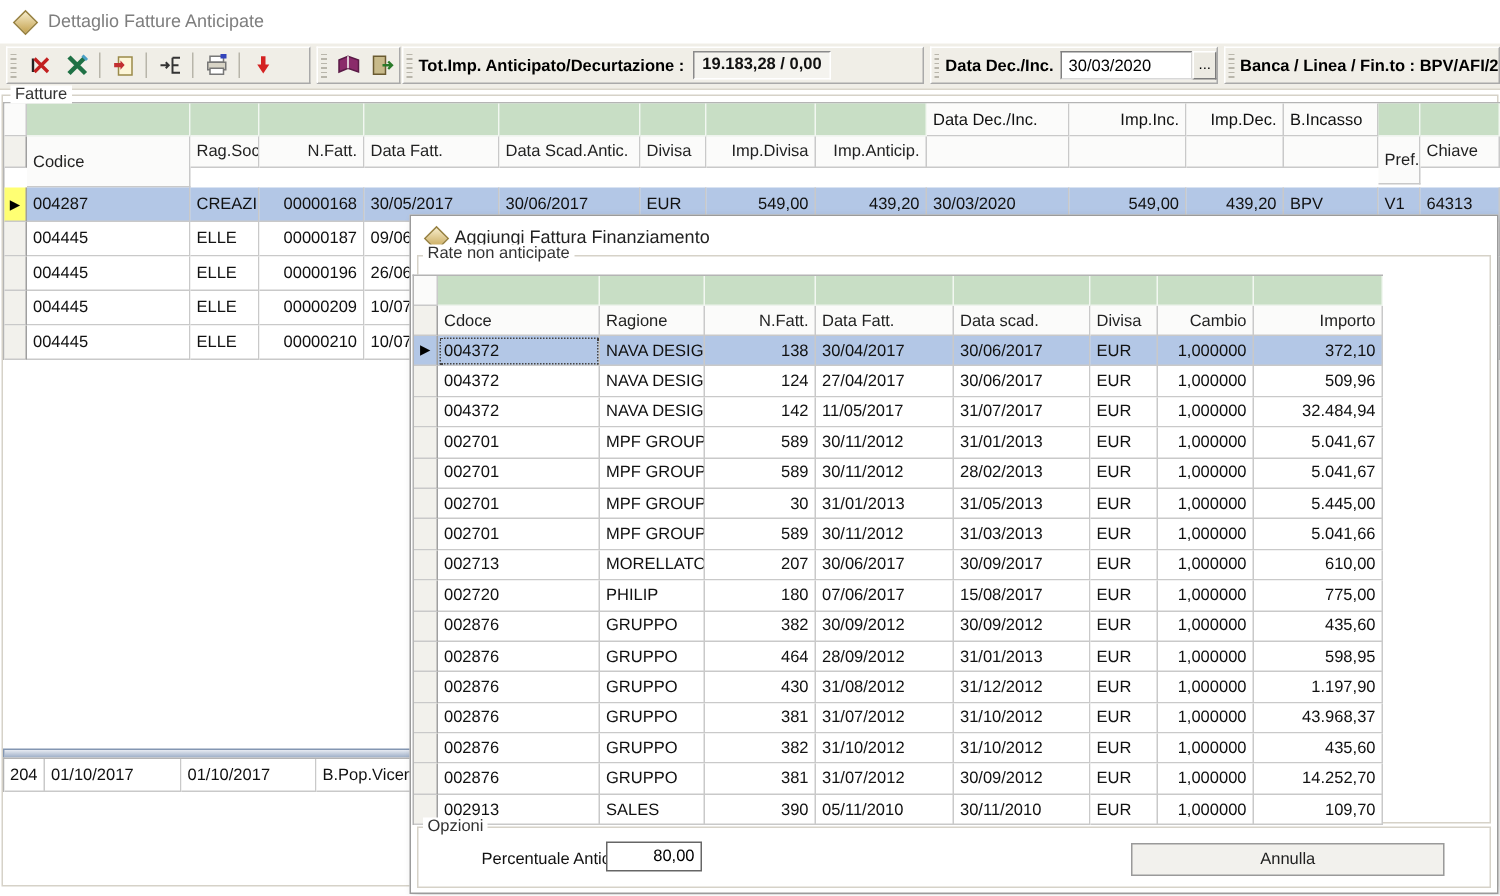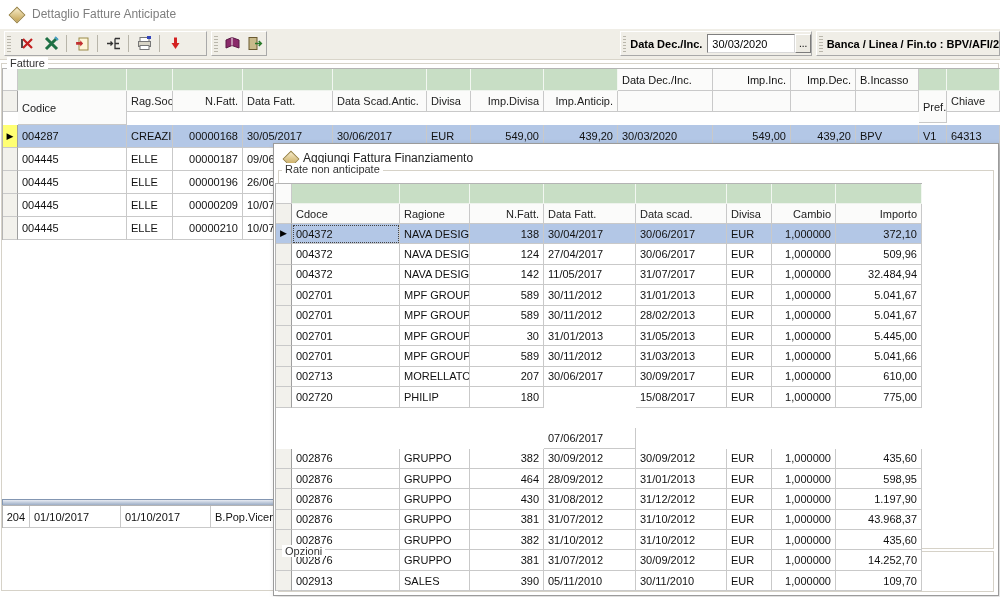--- a/index.html
+++ b/index.html
@@ -130,20 +130,25 @@
         </svg>
       </button>
       <button class="tbtn">
         <svg width="17" height="17" viewBox="0 0 17 17">
           <rect x="3" y="2.5" width="8" height="12" fill="#c8ba8a" stroke="#6a5a30"></rect>
           <path d="M9 8.5 L15 8.5 M12.8 6 L15.3 8.5 L12.8 11" stroke="#2a7a2a" stroke-width="1.6" fill="none"></path>
         </svg>
       </button>
     </div>
 
+    <div class="panel" style="left:268px;width:348px;">
+      <span class="grip"></span>
+      <span class="blabel">Tot.Imp. Anticipato/Decurtazione :</span>
+      <span class="inset-val">19.183,28 / 0,00</span>
+    </div>
 
     <div class="panel" style="left:620px;width:192px;">
       <span class="grip"></span>
       <span class="blabel">Data Dec./Inc.</span>
       <input class="tb-input" style="width: 88px; margin-left: 5px;" value="30/03/2020">
       <button class="dots-btn">...</button>
     </div>
 
     <div class="panel" style="left:816px;width:184px;">
       <span class="grip"></span>
@@ -406,21 +411,21 @@
           <div class="cell" style="width: 91px; height: 20.4px;">30/09/2017</div>
           <div class="cell" style="width: 45px; height: 20.4px;">EUR</div>
           <div class="cell al-r" style="width: 64px; height: 20.4px;">1,000000</div>
           <div class="cell al-r" style="width: 86px; height: 20.4px;">610,00</div>
         </div>
         <div class="g-row">
           <div class="cell sel-cell" style="width: 16px; height: 20.4px;"></div>
           <div class="cell" style="width: 108px; height: 20.4px;">002720</div>
           <div class="cell" style="width: 70px; height: 20.4px;">PHILIP</div>
           <div class="cell al-r" style="width: 74px; height: 20.4px;">180</div>
-          <div class="cell" style="width: 92px; height: 20.4px; margin-top: 41px;">07/06/2017</div>
+          <div class="cell" style="width: 92px; height: 20.4px;">07/06/2017</div>
           <div class="cell" style="width: 91px; height: 20.4px;">15/08/2017</div>
           <div class="cell" style="width: 45px; height: 20.4px;">EUR</div>
           <div class="cell al-r" style="width: 64px; height: 20.4px;">1,000000</div>
           <div class="cell al-r" style="width: 86px; height: 20.4px;">775,00</div>
         </div>
         <div class="g-row">
           <div class="cell sel-cell" style="width: 16px; height: 20.4px;"></div>
           <div class="cell" style="width: 108px; height: 20.4px;">002876</div>
           <div class="cell" style="width: 70px; height: 20.4px;">GRUPPO</div>
           <div class="cell al-r" style="width: 74px; height: 20.4px;">382</div>
@@ -496,15 +501,16 @@
           <div class="cell al-r" style="width: 64px; height: 20.4px;">1,000000</div>
           <div class="cell al-r" style="width: 86px; height: 20.4px;">109,70</div>
         </div>
       </div>
 
     <span class="grouplabel" style="left:8px;top:401px;">Opzioni</span>
     <div class="groupbox" style="left:4px;top:407px;width:716px;height:41px;"></div>
 
     <span style="position:absolute;left:47px;top:423px;">Percentuale Anticipo</span>
     <input class="opz-input" style="position: absolute; left: 130px; top: 417px; width: 64px; height: 20px;" value="80,00">
+    <button class="btn" style="position:absolute;left:480px;top:418px;width:209px;height:22px;">Annulla</button>
   </div>
 
 </div>
 
 </body></html>

